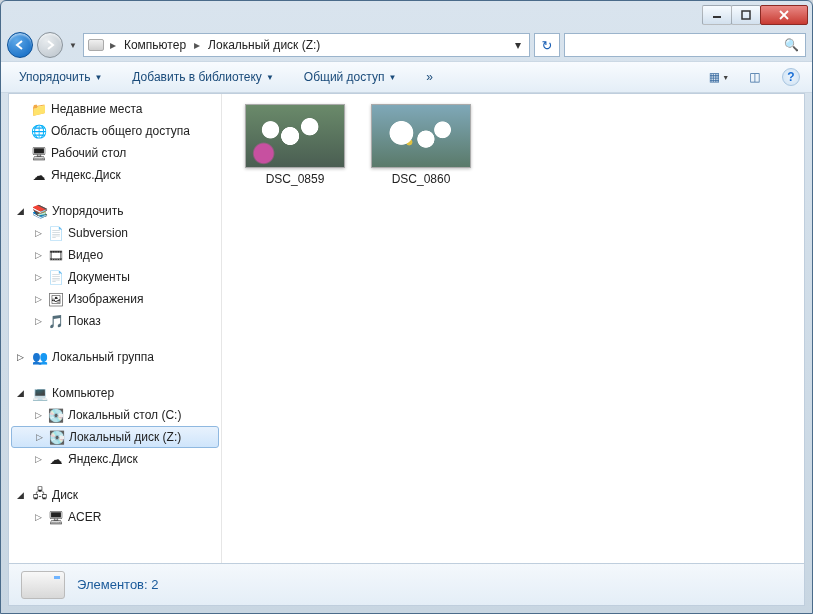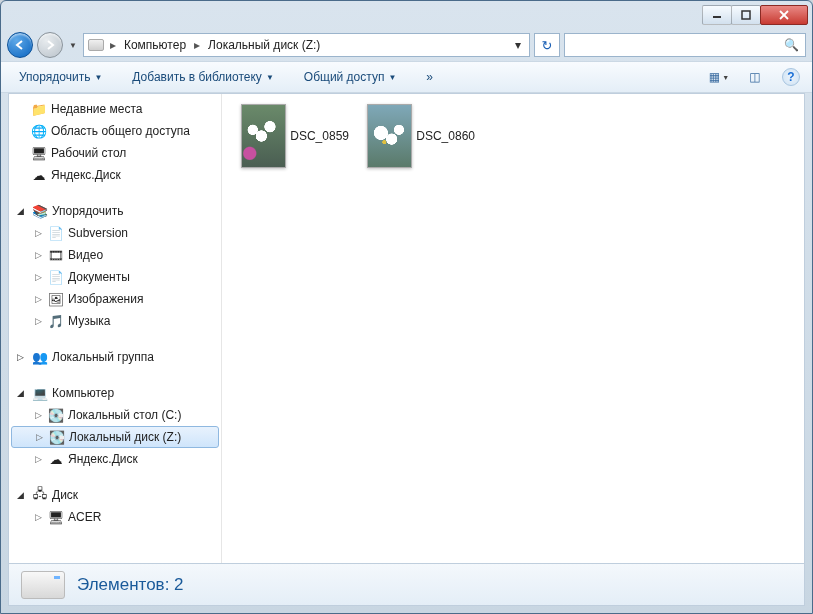--- a/index.html
+++ b/index.html
@@ -44,39 +44,39 @@
     .tree-item.selected { background: linear-gradient(#e8f2fd, #cfe5fb); border: 1px solid #8fb8e0; border-radius: 3px; margin: 0 2px; padding-left: 20px; }
     .tree-item .exp { width: 11px; font-size: 9px; color: #666; text-align: center; margin-left: -14px; }
     .tree-item.indent1 { padding-left: 38px; }
     .tree-item.indent1.selected { padding-left: 36px; }
     .tree-item.indent1 .exp { margin-left: -14px; }
     .tree-group-header { display: flex; align-items: center; padding: 2px 4px 2px 8px; height: 22px; gap: 4px; color: #222; }
     .tree-group-header .exp { width: 11px; font-size: 9px; color: #333; }
     .ico { width: 16px; height: 16px; display: inline-flex; align-items: center; justify-content: center; font-size: 13px; }
 
     .content { flex: 1; padding: 10px 14px; display: flex; gap: 18px; align-items: flex-start; }
-    .thumb { width: 108px; display: flex; flex-direction: row; align-items: center; gap: 4px; }
+    .thumb { width: 108px; display: flex; flex-direction: column; align-items: center; gap: 4px; }
     .thumb .img { width: 100px; height: 64px; border: 1px solid #aaa; background: #333; box-shadow: 0 1px 3px rgba(0,0,0,.25); }
     .thumb .img.i1 { background:
         radial-gradient(circle at 25% 40%, #fff 10%, transparent 11%),
         radial-gradient(circle at 45% 50%, #fff 14%, transparent 15%),
         radial-gradient(circle at 65% 35%, #fff 11%, transparent 12%),
         radial-gradient(circle at 18% 78%, #c750a0 10%, transparent 12%),
         linear-gradient(#6a8a6a, #4a5e52); }
     .thumb .img.i2 { background:
         radial-gradient(circle at 30% 45%, #fff 15%, transparent 16%),
         radial-gradient(circle at 55% 55%, #fff 13%, transparent 14%),
         radial-gradient(circle at 72% 40%, #fff 10%, transparent 11%),
         radial-gradient(circle at 38% 60%, #e0c040 4%, transparent 5%),
         linear-gradient(#7fa8b8, #5a7a6a); }
     .thumb .name { font-size: 12px; color: #222; }
     .vsplit { width: 6px; background: #fff; border-left: 1px solid #e6e6e6; }
 
     
-    .status { height: 42px; background: linear-gradient(#f4f8fc, #e4eef7); border-top: 1px solid #cbd8e4; margin: 0 7px 7px; border: 1px solid #bfcedd; border-top: none; display: flex; align-items: center; padding: 0 12px; gap: 12px; font-size: 17px; color: #1a5a9a; }
+    .status { height: 42px; background: linear-gradient(#f4f8fc, #e4eef7); border-top: 1px solid #cbd8e4; margin: 0 7px 7px; border: 1px solid #bfcedd; border-top: none; display: flex; align-items: center; padding: 0 12px; gap: 12px; font-size: 13px; color: #1a5a9a; }
     .status .drv { width: 44px; height: 28px; background: linear-gradient(#f8f8f8, #d8d8d8); border: 1px solid #bbb; border-radius: 3px; position: relative; }
     .status .drv::after { content: ""; position: absolute; right: 4px; top: 4px; width: 6px; height: 3px; background: #6fb4ff; }
   </style>
 </head>
 <body>
 
 <div class="window">
 
   <div class="titlebar">
     <div class="win-btns">
@@ -199,21 +199,21 @@
           <span>Документы</span>
         </div>
       <div class="tree-item indent1">
           <span class="exp">▷</span>
           <span class="ico">🖼</span>
           <span>Изображения</span>
         </div>
       <div class="tree-item indent1">
           <span class="exp">▷</span>
           <span class="ico">🎵</span>
-          <span>Музыка</span>
+          <span>Показ</span>
         </div>
 
       <div style="height:14px"></div>
 
       <div class="tree-group-header">
           <span class="exp">▷</span>
           <span class="ico">👥</span>
           <span>Локальный группа</span>
         </div>
 

